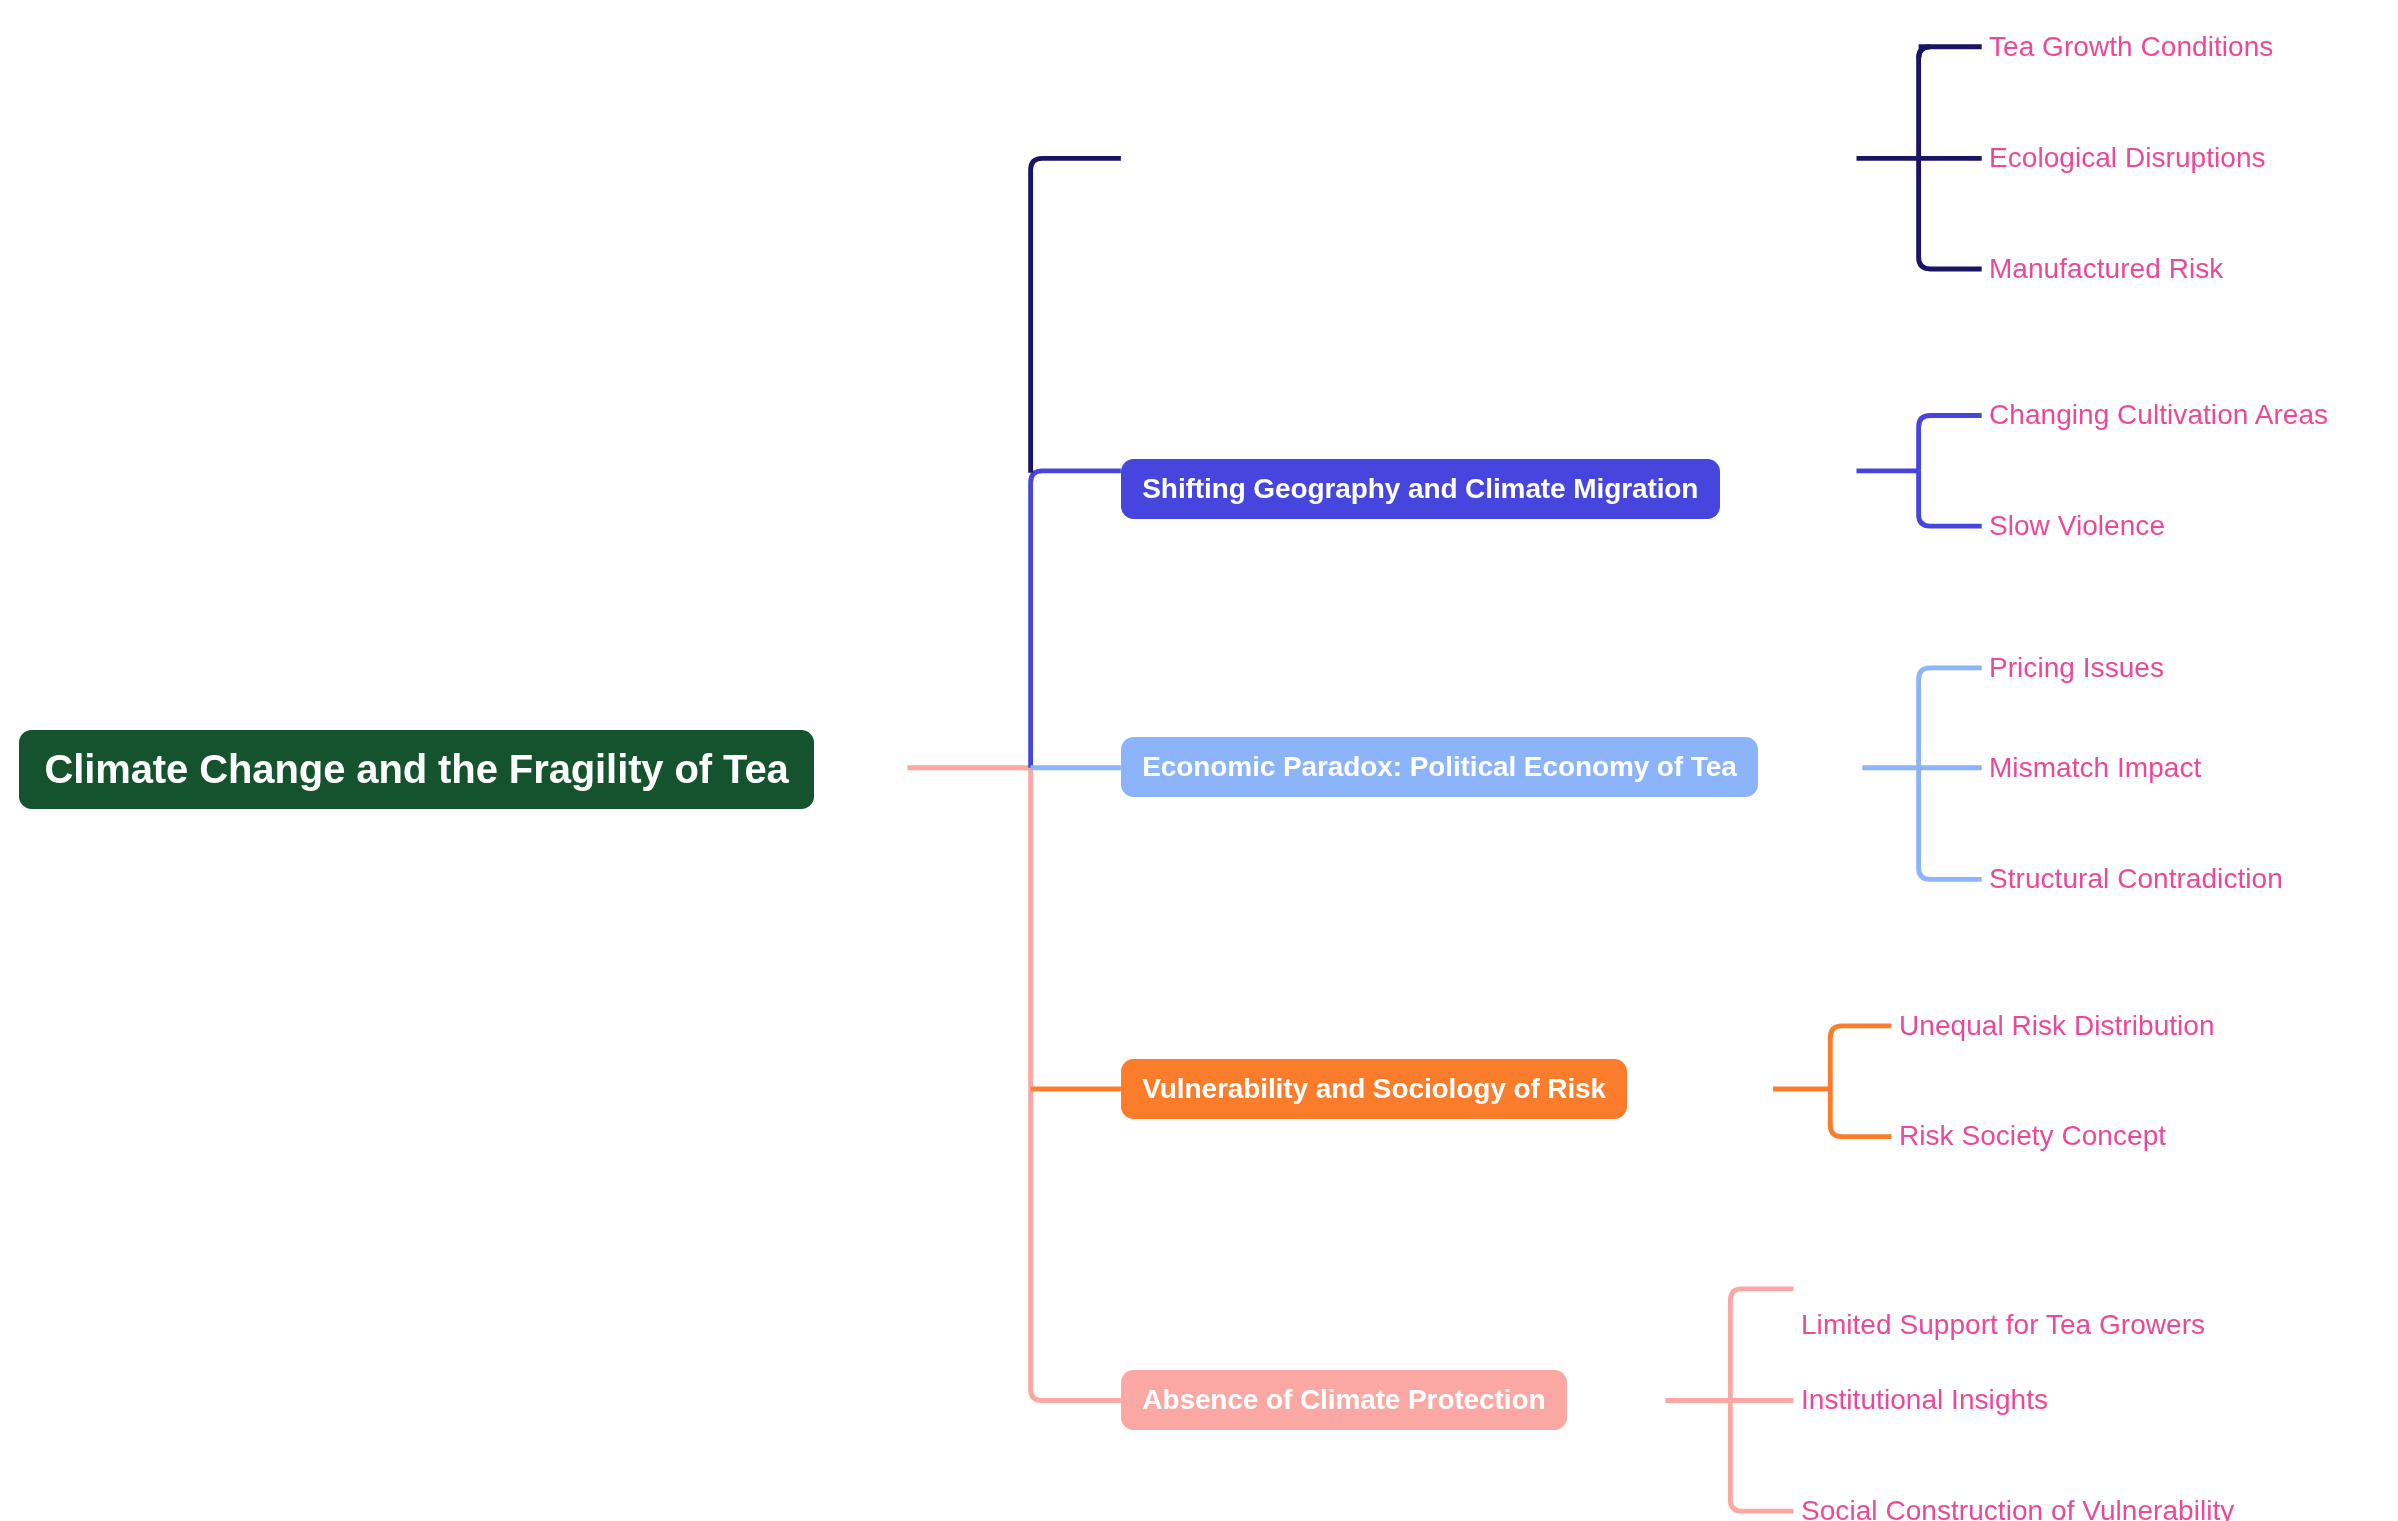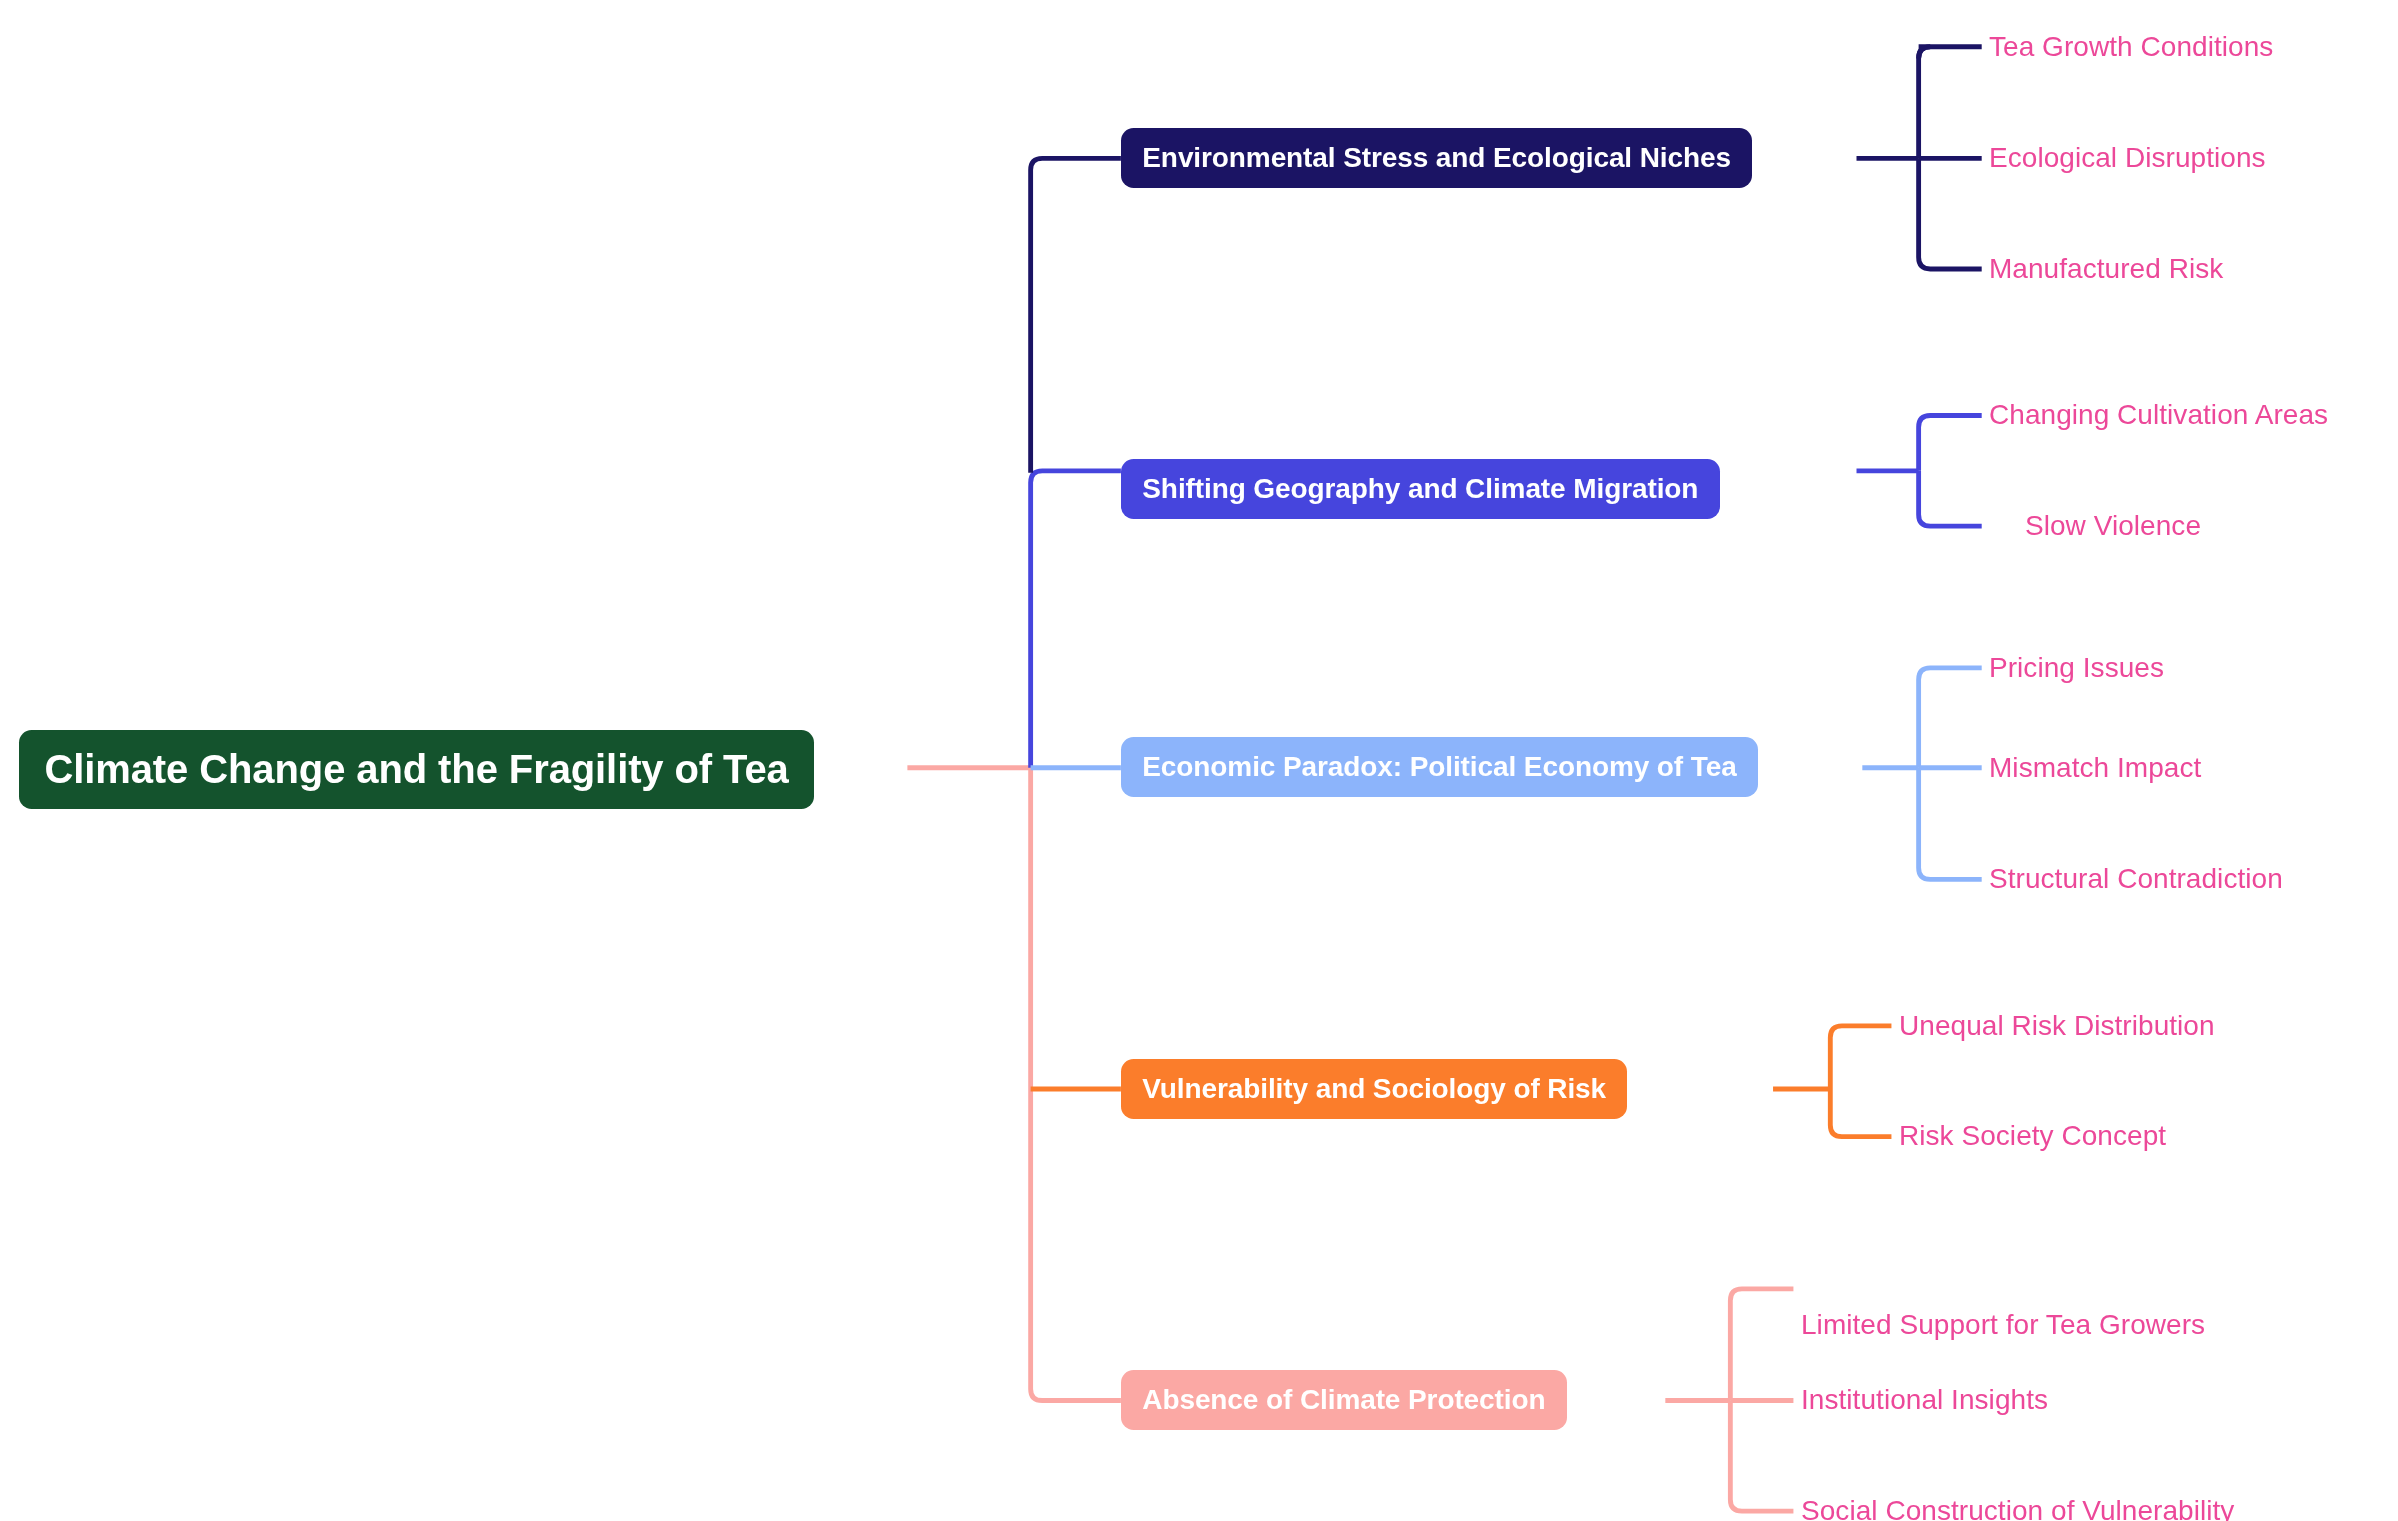--- a/index.html
+++ b/index.html
@@ -105,40 +105,37 @@
     <path d="M 1716 1443 L 1783 1443" fill="none" stroke="#fba8a4" stroke-width="5"></path>
     <path d="M 1783 1443 L 1783 1340 Q 1783 1328 1795 1328 L 1848 1328" fill="none" stroke="#fba8a4" stroke-width="5"></path>
     <path d="M 1783 1443 L 1848 1443" fill="none" stroke="#fba8a4" stroke-width="5"></path>
     <path d="M 1783 1443 L 1783 1545 Q 1783 1557 1795 1557 L 1848 1557" fill="none" stroke="#fba8a4" stroke-width="5"></path>
   </svg>
 
   <div class="node" id="root-node">
     <span class="node-label">Climate Change and the Fragility of Tea</span>
   </div>
 
-  <div class="node branch-node" style="left:1121px; top:128px; background:#1b1464;">
-    <span class="node-label">Environmental Stress and Ecological Niches</span>
-  </div>
   <div class="leaf" style="left:1989px; top:47px;">
     <span>Tea Growth Conditions</span>
   </div>
   <div class="leaf" style="left:1989px; top:158px;">
     <span>Ecological Disruptions</span>
   </div>
   <div class="leaf" style="left:1989px; top:269px;">
     <span>Manufactured Risk</span>
   </div>
 
   <div class="node branch-node" style="left:1121px; top:459px; background:#4645dd;">
     <span class="node-label">Shifting Geography and Climate Migration</span>
   </div>
   <div class="leaf" style="left:1989px; top:415px;">
     <span>Changing Cultivation Areas</span>
   </div>
-  <div class="leaf" style="left:1989px; top:526px;margin-left:36px;">
+  <div class="leaf" style="left:1989px; top:526px;">
     <span>Slow Violence</span>
   </div>
 
   <div class="node branch-node" style="left:1121px; top:737px; background:#8cb4fb;">
     <span class="node-label">Economic Paradox: Political Economy of Tea</span>
   </div>
   <div class="leaf" style="left:1989px; top:668px;">
     <span>Pricing Issues</span>
   </div>
   <div class="leaf" style="left:1989px; top:768px;">

